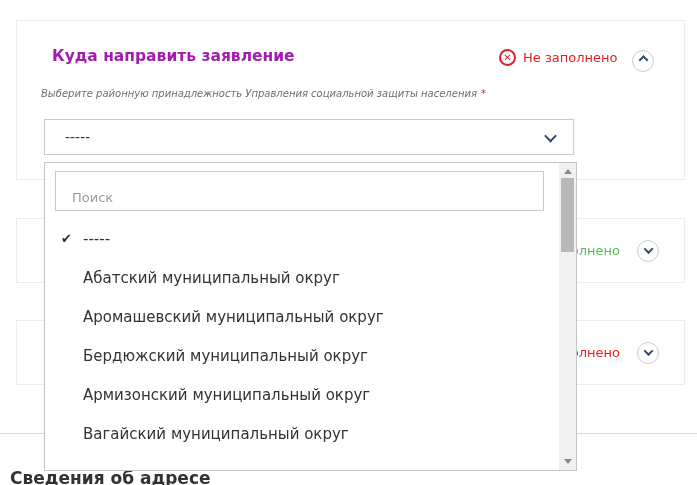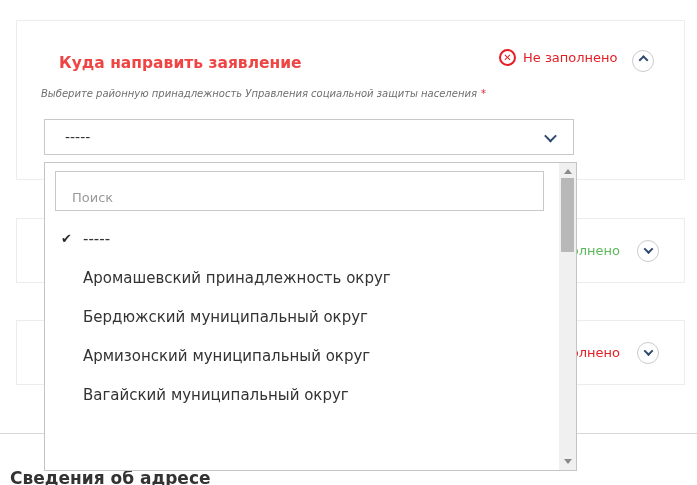--- a/index.html
+++ b/index.html
@@ -17,22 +17,22 @@
   .card {
     position: absolute;
     background: #fff;
     border: 1px solid #ececec;
   }
   .card1 { left: 16px; top: 20px;  width: 669px; height: 160px; }
   .card2 { left: 16px; top: 218px; width: 669px; height: 65px; }
   .card3 { left: 16px; top: 320px; width: 669px; height: 65px; }
 
   .card-title {
-    position: absolute; left: 27px; top: 18px; margin: 15px;
-    font-size: 15.5px; line-height: 19px; font-weight: bold; color: #ef4444;
+    position: absolute; left: 27px; top: 18px; margin: 8px;
+    font-size: 15.5px; line-height: 19px; font-weight: bold; color: #a21caf;
   }
 
   
   .status { display: flex; align-items: center; gap: 7px; font-size: 13px; white-space: nowrap; }
   .status.red   { color: #e31e24; }
   .status.green { color: #5cb85c; }
   .badge-icon {
     width: 17px; height: 17px; border-radius: 50%;
     display: flex; align-items: center; justify-content: center;
     font-size: 10px; font-weight: bold; flex: 0 0 auto;
@@ -187,21 +187,25 @@
 
   <div class="dropdown">
     <input class="search" type="text" placeholder="Поиск" style="">
     <div class="opts" id="opts">
         <div class="opt selected">
           <span class="check">✔</span>
           <span>-----</span>
         </div>
         <div class="opt">
           <span class="check">✔</span>
-          <span>Аромашевский принадлежность округ</span>
+          <span>Абатский муниципальный округ</span>
+        </div>
+        <div class="opt">
+          <span class="check">✔</span>
+          <span>Аромашевский муниципальный округ</span>
         </div>
         <div class="opt">
           <span class="check">✔</span>
           <span>Бердюжский муниципальный округ</span>
         </div>
         <div class="opt">
           <span class="check">✔</span>
           <span>Армизонский муниципальный округ</span>
         </div>
         <div class="opt">

